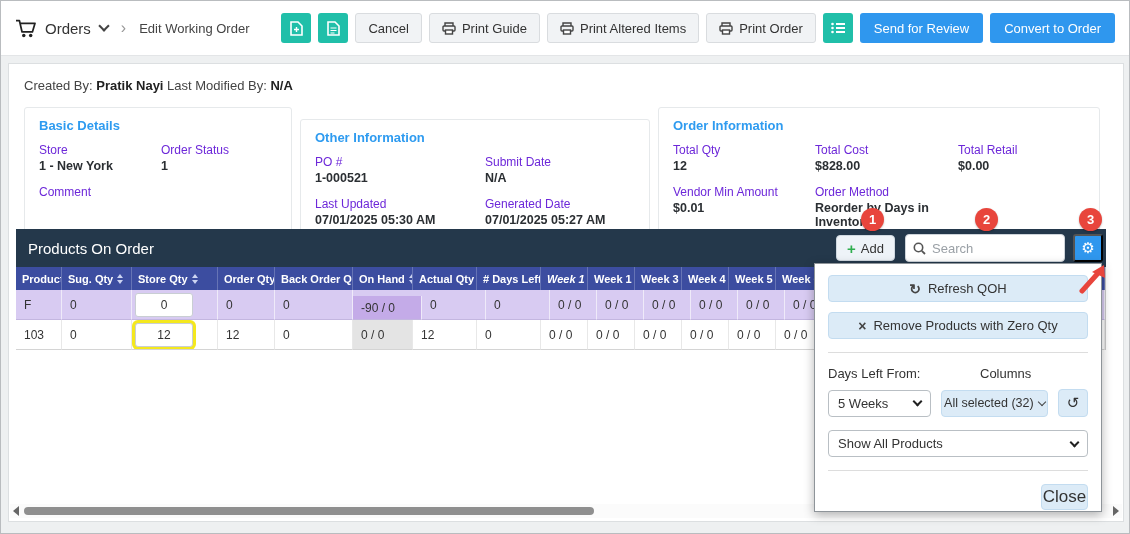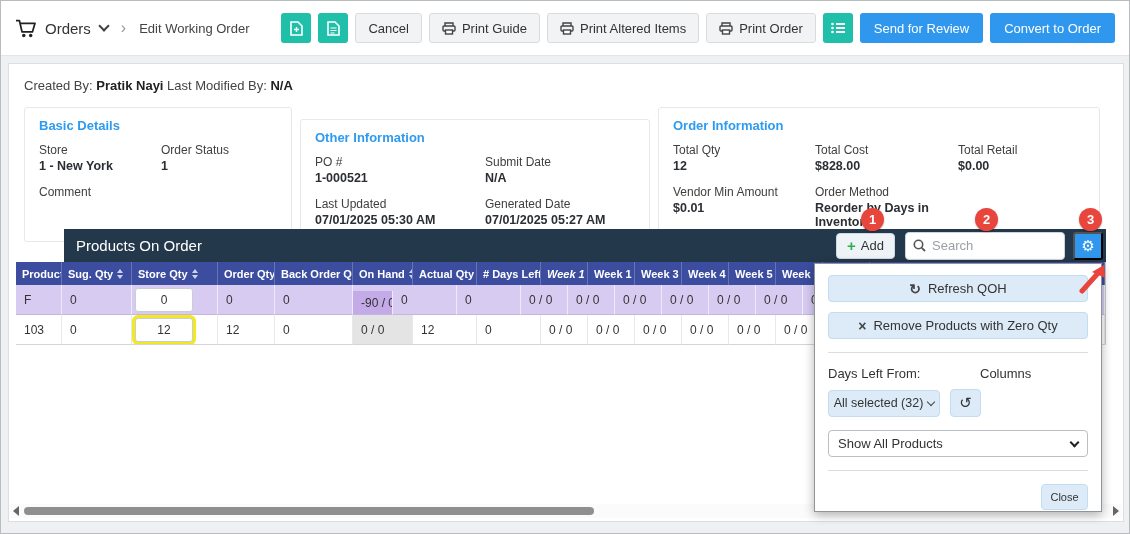--- a/index.html
+++ b/index.html
@@ -27,26 +27,26 @@
 
   .expand-link { position:absolute; right:28px; top:50px; font-size:12px; color:#98a0a6; text-decoration:underline; cursor:pointer; }
 
   .info-row { position:absolute; left:15px; top:43px; display:flex; gap:8px; }
   .info-panel { background:#fff; border:1px solid #e6e9eb; border-radius:3px; padding:10px 14px 12px; }
   .info-panel h3 { font-size:13px; color:#2e9bf0; font-weight:bold; margin-bottom:10px; }
   .fields { display:grid; row-gap:12px; }
   .p-basic { width:268px; } .p-basic .fields { grid-template-columns:122px 1fr; }
   .p-other { width:350px;margin-top:12px; } .p-other .fields { grid-template-columns:170px 1fr; }
   .p-order { width:442px; } .p-order .fields { grid-template-columns:142px 143px 1fr; }
-  .fld .lbl { font-size:12px; color:#404040; margin-bottom:2px; }
+  .fld .lbl { font-size:12px; color:#6d28d9; margin-bottom:2px; }
   .fld .val { font-size:12.5px; color:#2b2f33; font-weight:bold; min-height:14px; }
 
   
   .products { position:absolute; left:7px; top:165px; width:1090px; }
-  .prod-bar { height:33px; background:#24384b; display:flex; align-items:center; padding:0 3px 0 12px;margin-left:48px; }
+  .prod-bar { height:38px; background:#24384b; display:flex; align-items:center; padding:0 3px 0 12px; }
   .prod-title { color:#fff; font-size:15px; flex:1; }
   .add-btn { height:26px; padding:0 10px; background:#eef3f8; border:1px solid #cfd8e0; border-radius:4px; font-size:13px; color:#333; display:inline-flex; align-items:center; gap:5px; cursor:pointer; margin-right:10px; }
   .add-plus { color:#2fae4e; font-weight:bold; font-size:15px; }
   .search-box { width:160px; height:28px; background:#fff; border:1px solid #ced4da; border-radius:4px; display:flex; align-items:center; padding:0 7px; margin-right:8px; }
   .search-box input { border:0; outline:0; width:100%; font-size:13px; color:#333; margin-left:6px; font-family:inherit; }
   .search-box input::placeholder { color:#9aa0a6; }
   .gear-btn { width:30px; height:28px; background:#2f97ee; border-radius:3px; color:#fff; display:flex; align-items:center; justify-content:center; font-size:15px; cursor:pointer; }
 
   .grid { width:1090px; border-right:1px solid #c9c9c9; }
   .thead { display:flex; background:#3c4da0; height:23px; }
@@ -86,21 +86,21 @@
   .pop-row { display:flex; align-items:center; margin-top:8px; gap:10px; }
   .sel { height:27px; border:1px solid #b9bfc4; border-radius:4px; background:#fff; display:flex; align-items:center; padding:0 9px; font-size:13px; color:#333; cursor:pointer; }
   .sel .sel-txt { flex:1; }
   .sel-chev { width:7px; height:7px; border-right:2px solid #222; border-bottom:2px solid #222; transform:rotate(45deg); margin-top:-3px; margin-left:8px; }
   .sel-days { width:106px; }
   .multi-btn { width:112px; height:27px; background:#dcebf7; border:1px solid #c3dcf0; border-radius:4px; font-size:12.5px; color:#333; display:flex; align-items:center; justify-content:center; gap:5px; cursor:pointer; }
   .multi-chev { width:6px; height:6px; border-right:1.5px solid #444; border-bottom:1.5px solid #444; transform:rotate(45deg); margin-top:-2px; }
   .reset-btn { width:31px; height:28px; background:#dcebf7; border:1px solid #c3dcf0; border-radius:4px; font-size:15px; color:#333; display:flex; align-items:center; justify-content:center; cursor:pointer; }
   .sel-show { width:100%; margin-top:13px; }
   .close-row { display:flex; justify-content:flex-end; }
-  .close-btn { width:47px; height:26px; background:#dcebf7; border:1px solid #c3dcf0; border-radius:4px; font-size:11px; color:#333; display:flex; align-items:center; justify-content:center; cursor:pointer; }
+  .close-btn { width:47px; height:26px; background:#dcebf7; border:1px solid #c3dcf0; border-radius:4px; font-size:17px; color:#333; display:flex; align-items:center; justify-content:center; cursor:pointer; }
 
   
   .badge { position:absolute; width:23px; height:23px; border-radius:50%; background:#e8453c; color:#fff; font-size:13px; font-weight:bold; display:flex; align-items:center; justify-content:center; z-index:45; box-shadow:0 1px 2px rgba(0,0,0,.25); }
   .badge-1 { left:860px; top:207px; }
   .badge-2 { left:974px; top:207px; }
   .badge-3 { left:1078px; top:207px; }
   .ann-arrow { position:absolute; left:1077px; top:261px; z-index:46; }
 </style>
 </head>
 <body>
@@ -344,21 +344,21 @@
           </div>
         <div id="tbody">
             <div class="trow lavender">
               <div class="td" style="width: 46px;">F</div>
               <div class="td" style="width: 70px;">0</div>
               <div class="td cell-input" style="width: 86px;">
                 <input class="qty-input" value="0" style="">
               </div>
               <div class="td" style="width: 57px;">0</div>
               <div class="td" style="width: 78px;">0</div>
-              <div class="td col-hl" style="width: 40px; margin-top: 6px;">-90 / 0</div>
+              <div class="td col-hl" style="width: 69px; margin-top: 6px;">-90 / 0</div>
               <div class="td" style="width: 64px;">0</div>
               <div class="td" style="width: 64px;">0</div>
               <div class="td" style="width: 47px;">0 / 0</div>
               <div class="td" style="width: 47px;">0 / 0</div>
               <div class="td" style="width: 47px;">0 / 0</div>
               <div class="td" style="width: 47px;">0 / 0</div>
               <div class="td" style="width: 47px;">0 / 0</div>
               <div class="td" style="width: 47px;">0 / 0</div>
               <div class="td" style="width: 47px;">0 / 0</div>
               <div class="td" style="flex: 1 1 0%;"></div>
@@ -408,20 +408,24 @@
     <button class="pop-btn">
       <span class="pop-ic">×</span>
       <span>Remove Products with Zero Qty</span>
     </button>
     <div class="pop-div"></div>
     <div class="pop-labels">
       <span class="l1">Days Left From:</span>
       <span>Columns</span>
     </div>
     <div class="pop-row">
+      <div class="sel sel-days">
+        <span class="sel-txt">5 Weeks</span>
+        <span class="sel-chev"></span>
+      </div>
       <button class="multi-btn">
         <span>All selected (32)</span>
         <span class="multi-chev"></span>
       </button>
       <button class="reset-btn">
           <span>↺</span>
         </button>
     </div>
     <div class="sel sel-show">
       <span class="sel-txt">Show All Products</span>

